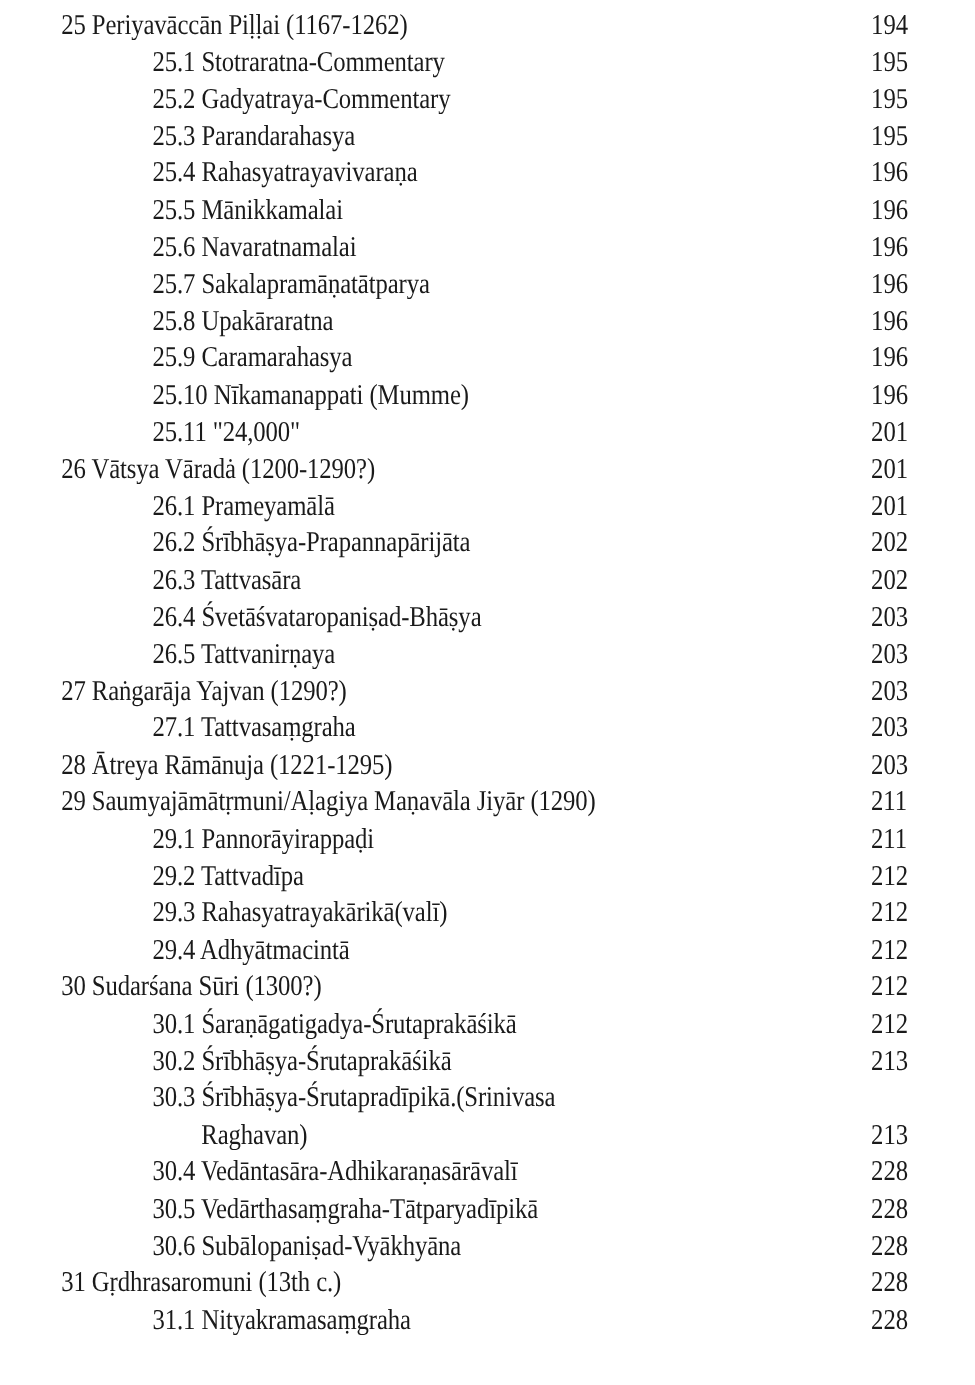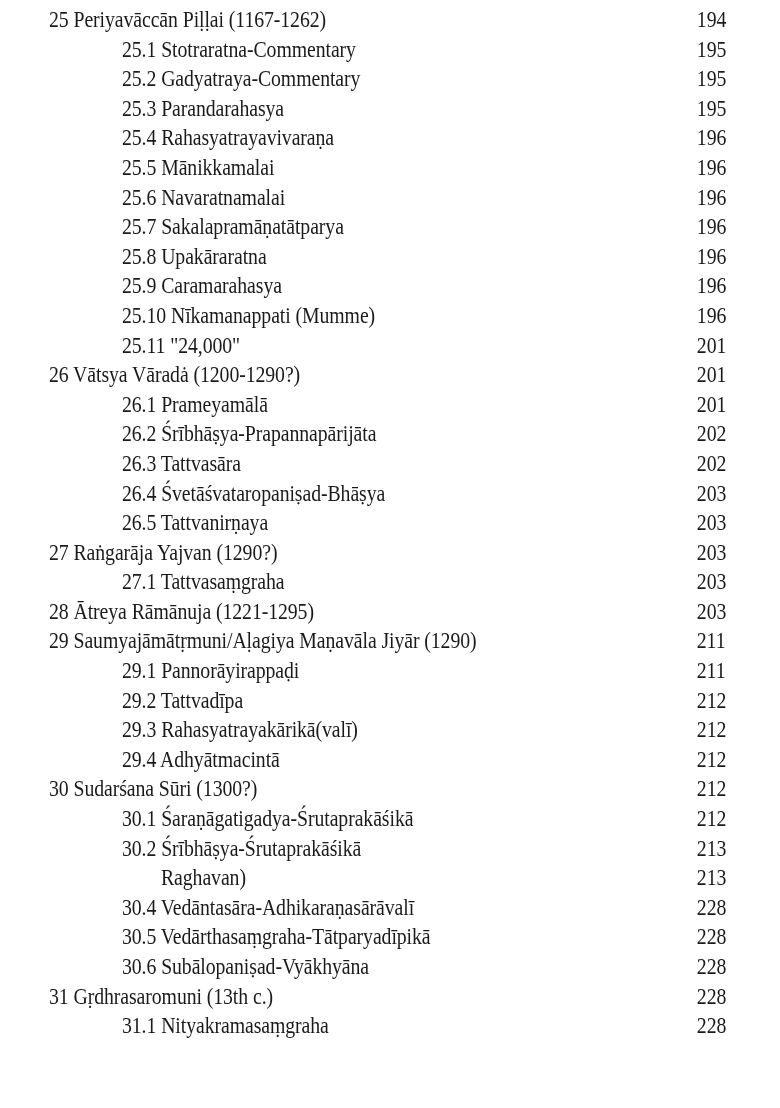--- a/index.html
+++ b/index.html
@@ -160,20 +160,24 @@
       <span class="page">212</span>
     </div>
   <div class="row level-2">
       <span class="title">30.1 Śaraṇāgatigadya-Śrutaprakāśikā</span>
       <span class="page">212</span>
     </div>
   <div class="row level-2">
       <span class="title">30.2 Śrībhāṣya-Śrutaprakāśikā</span>
       <span class="page">213</span>
     </div>
+  <div class="row level-2">
+      <span class="title">30.3 Śrībhāṣya-Śrutapradīpikā.(Srinivasa</span>
+      <span class="page"></span>
+    </div>
   <div class="row cont">
       <span class="title">Raghavan)</span>
       <span class="page">213</span>
     </div>
   <div class="row level-2">
       <span class="title">30.4 Vedāntasāra-Adhikaraṇasārāvalī</span>
       <span class="page">228</span>
     </div>
   <div class="row level-2">
       <span class="title">30.5 Vedārthasaṃgraha-Tātparyadīpikā</span>

